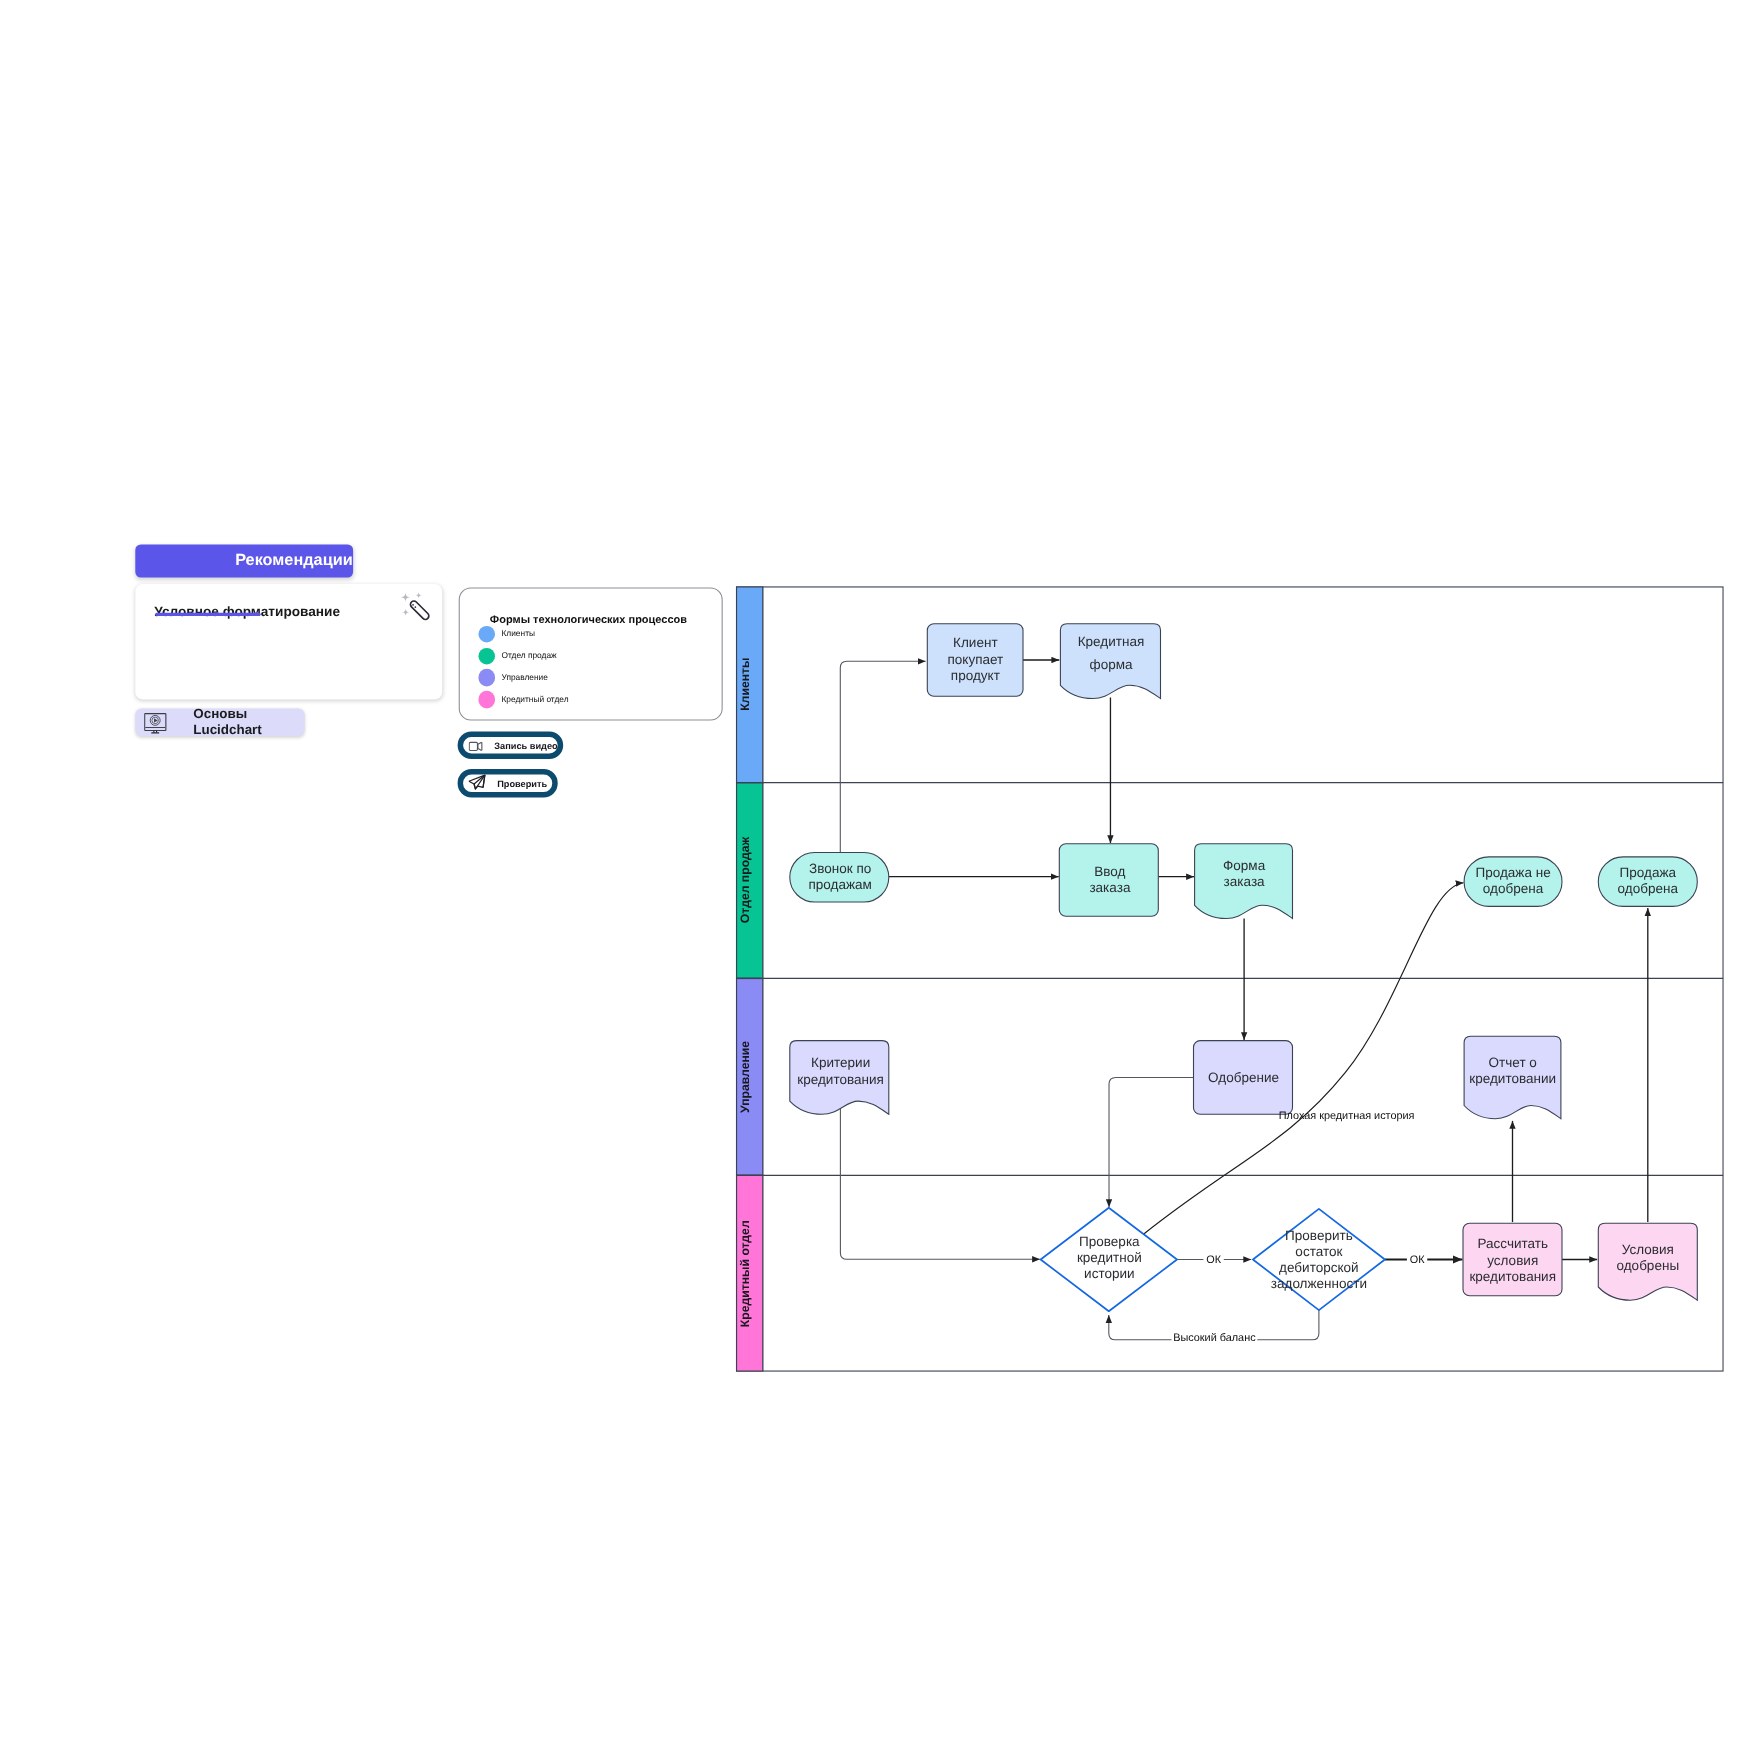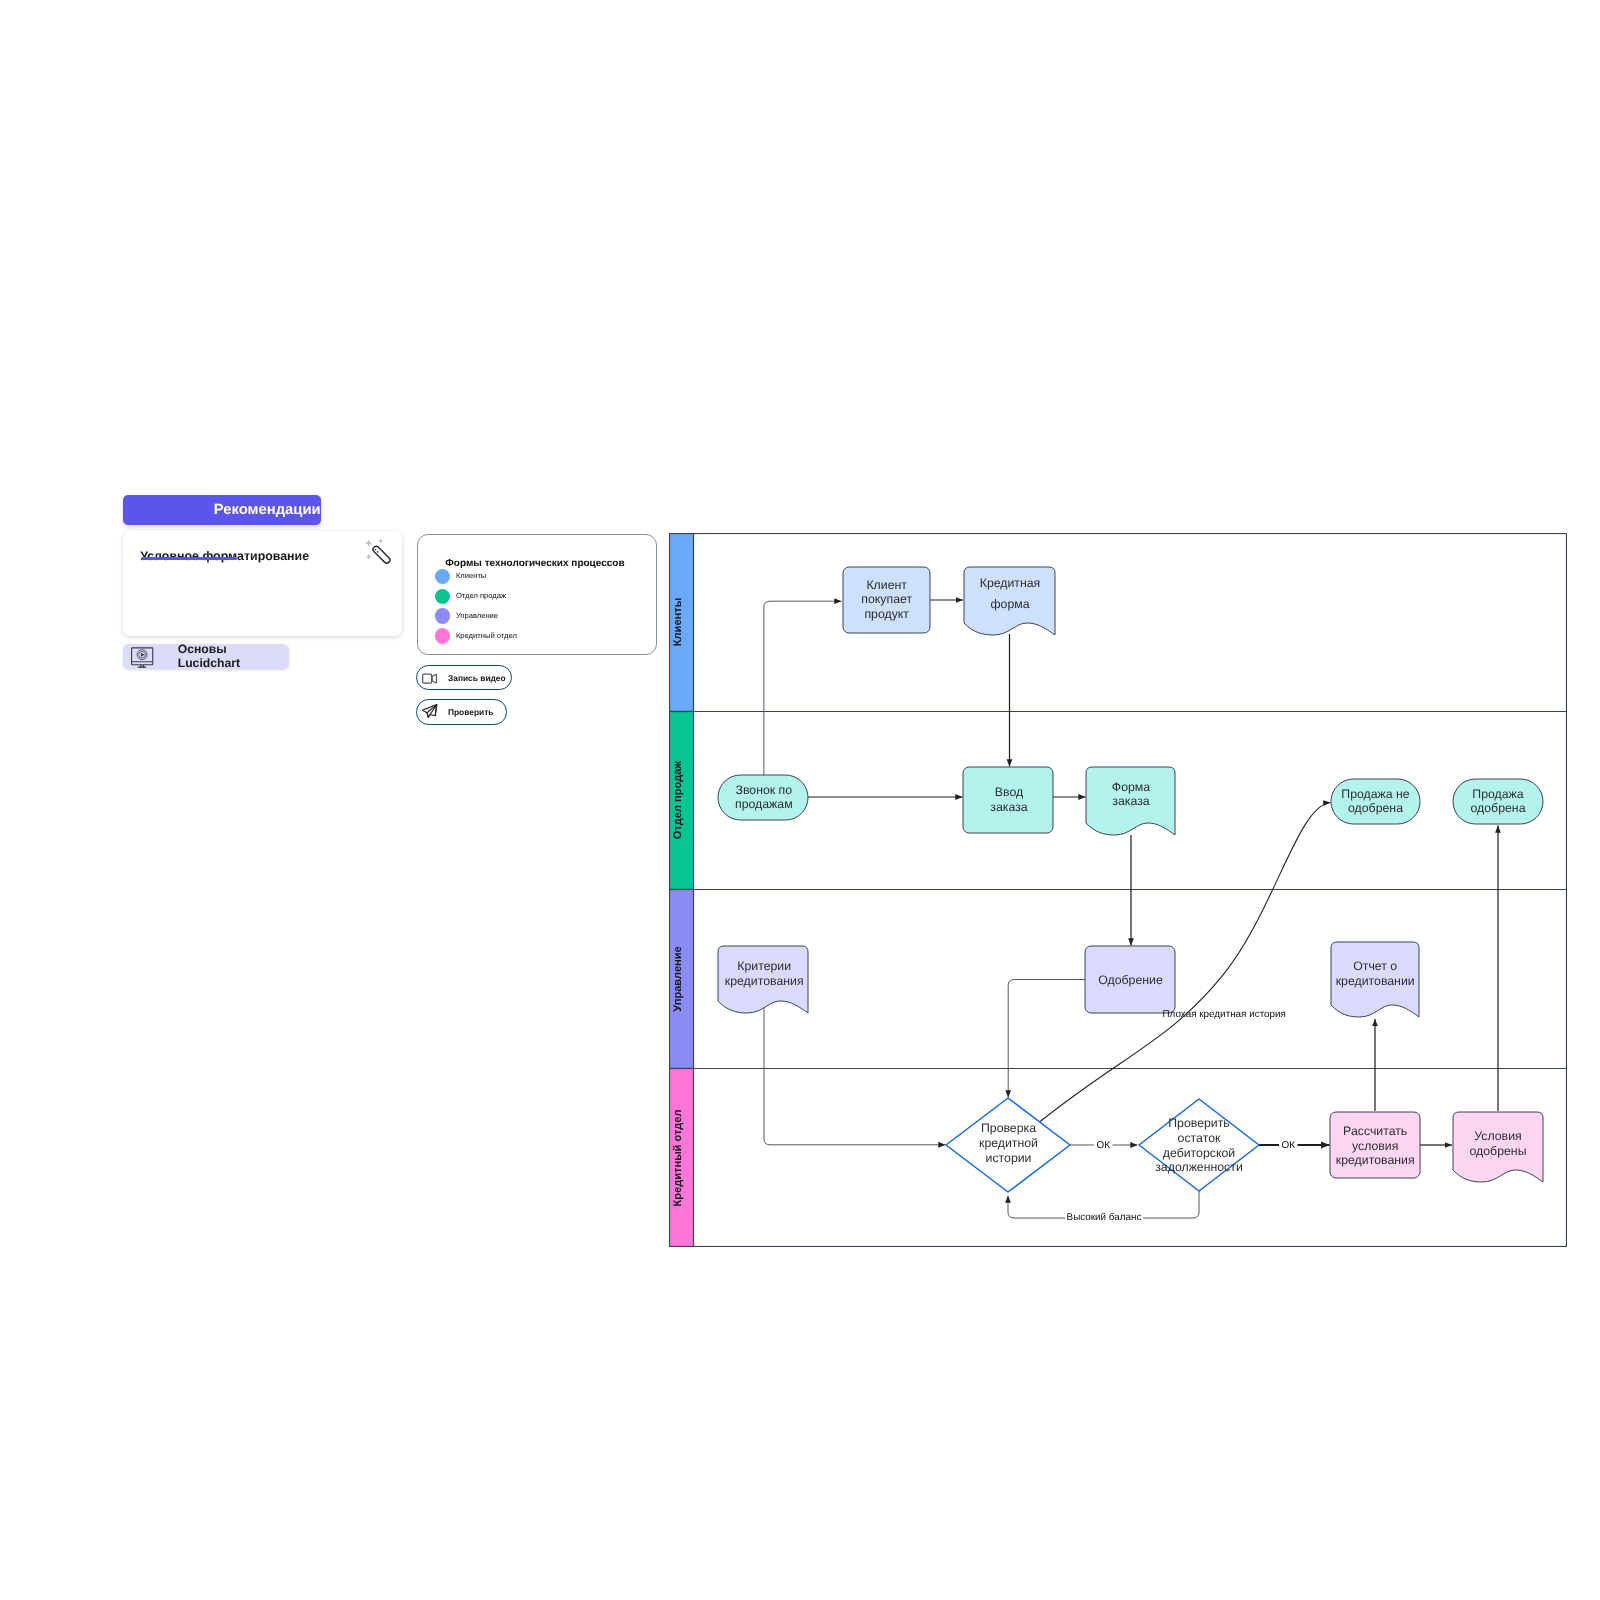--- a/index.html
+++ b/index.html
@@ -18,36 +18,36 @@
   #tip-card{left:122.5px;top:531.3px;width:279.6px;height:105px;background:#fff;
             border-radius:7px;box-shadow:0 1px 4px rgba(0,0,0,.18);}
   #tip-head{position:absolute;left:17.8px;top:6.3px;font-weight:bold;font-size:12.4px;
             color:#18191a;line-height:12.4px;margin-top:12px;}
   #tip-underline{position:absolute;left:18.3px;top:25.9px;width:96px;height:3.2px;
                  background:#5b55ea;border-radius:1.5px;}
   #tip-body{position:absolute;left:17.8px;top:41.7px;width:238px;font-size:9.95px;
             line-height:11.8px;color:#2a2b2d;}
   #wand{position:absolute;left:363px;top:533px;width:32px;height:32px;}
 
-  #basics{left:123px;top:643.5px;width:166px;height:25px;border-radius:6px;
+  #basics{left:123px;top:643.5px;width:154px;height:25px;border-radius:6px;
           background:#dcdcfa;box-shadow:0 1px 3px rgba(0,0,0,.16);
           display:flex;align-items:center;}
   #basics .ic{margin-left:8.4px;width:23px;height:21px;display:block;position:relative;top:1px;}
   #basics .lbl{font-weight:bold;font-size:12.2px;color:#1b1c1d;margin-left:24px;}
 
   
   #legend{left:416.5px;top:534px;width:240px;height:121px;background:#fff;
           border:1px solid #8d9095;border-radius:11px;box-sizing:border-box;}
   #legend h4{margin:12px;position:absolute;left:15.8px;top:12.3px;font-size:10px;
              line-height:10px;font-weight:bold;color:#0e0f11;}
   .lg-row{position:absolute;left:17.2px;display:flex;align-items:center;height:15.6px;}
   .lg-dot{width:15.6px;height:15.6px;border-radius:50%;flex:0 0 auto;}
   .lg-txt{margin-left:5.6px;font-size:7.6px;color:#101113;white-space:nowrap;position:relative;top:-0.4px;}
 
-  .act{position:absolute;left:416.4px;height:25.5px;border:1px solid #0c4a6e;
+  .act{position:absolute;left:416.4px;height:25.5px;border:5px solid #0c4a6e;
        border-radius:12.75px;background:#fff;display:flex;align-items:center;
        box-sizing:border-box;}
   .act .ic{margin-left:4.8px;width:16px;height:16px;display:block;}
   .act .lbl{margin-left:9.8px;font-size:8.4px;font-weight:bold;color:#16171a;
             white-space:nowrap;}
 
   
   #diagram{left:669px;top:533px;width:898px;height:714px;}
   #diagram svg{display:block;}
   .ntext{font-family:"Liberation Sans",sans-serif;font-size:12.3px;fill:#2b2d30;-webkit-font-smoothing:antialiased;}

